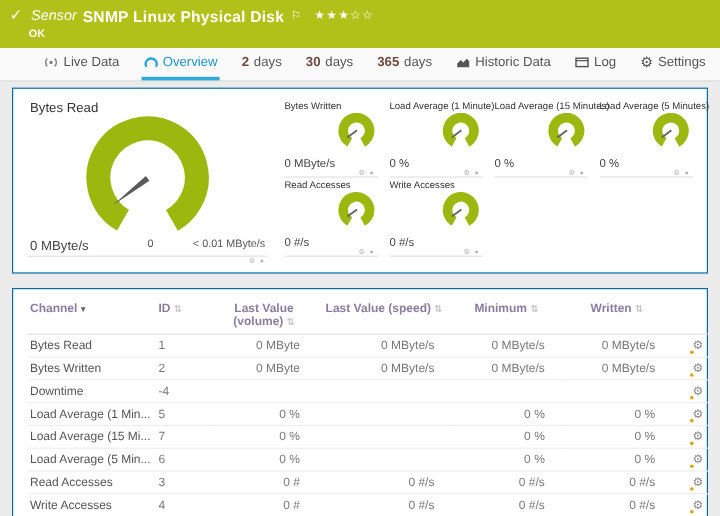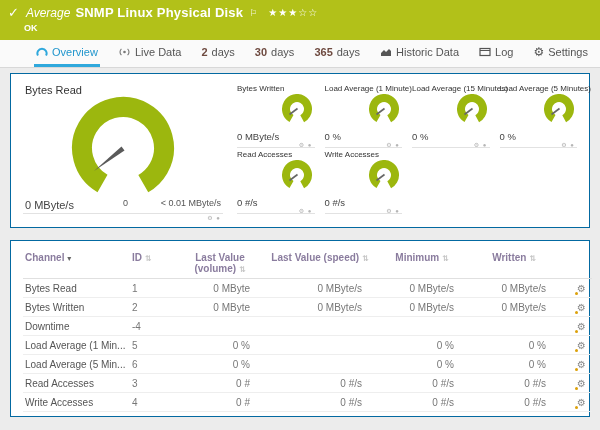--- a/index.html
+++ b/index.html
@@ -68,45 +68,45 @@
   .row-gear { position:relative; display:inline-block; font-size:10px; color:#8a8a8a; cursor:pointer; line-height:1; }
   .row-gear::after { content:""; position:absolute; left:-2px; bottom:-1px; width:3px; height:3px;
     border-radius:50%; background:#dca10a; }
 </style>
 </head>
 <body>
 
 <div class="hdr">
   <div class="hdr-line1">
     <span class="check">✓</span>
-    <span class="kind">Average</span>
+    <span class="kind">Sensor</span>
     <span class="title">SNMP Linux Physical Disk</span>
     <span class="flag">⚐</span>
     <span class="stars">★★★☆☆</span>
   </div>
   <div class="status-ok">OK</div>
 </div>
 
 <div class="tabs">
+  <div class="tab">
+    <span class="tab-icon">
+      <svg width="13" height="10" viewBox="0 0 13 10">
+          <circle cx="6.5" cy="5" r="1.3" fill="#777"></circle>
+          <path d="M3.4,1.8 A4.4,4.4 0 0 0 3.4,8.2 M9.6,1.8 A4.4,4.4 0 0 1 9.6,8.2" fill="none" stroke="#777" stroke-width="1.1"></path>
+        </svg>
+    </span>
+    <span>Live Data</span>
+  </div>
   <div class="tab active">
     <span class="tab-icon">
       <svg width="12" height="10" viewBox="0 0 12 10">
           <path d="M2,8.6 A4.6,4.6 0 1 1 10,8.6" fill="none" stroke="#2fa8dc" stroke-width="2"></path>
         </svg>
     </span>
     <span>Overview</span>
-  </div>
-  <div class="tab">
-    <span class="tab-icon">
-      <svg width="13" height="10" viewBox="0 0 13 10">
-          <circle cx="6.5" cy="5" r="1.3" fill="#777"></circle>
-          <path d="M3.4,1.8 A4.4,4.4 0 0 0 3.4,8.2 M9.6,1.8 A4.4,4.4 0 0 1 9.6,8.2" fill="none" stroke="#777" stroke-width="1.1"></path>
-        </svg>
-    </span>
-    <span>Live Data</span>
   </div>
   <div class="tab">
     <span class="num">2</span>
     <span>days</span>
   </div>
   <div class="tab">
     <span class="num">30</span>
     <span>days</span>
   </div>
   <div class="tab">
@@ -268,20 +268,29 @@
         <tr>
           <td class="ch">Load Average (1 Min...</td>
           <td>5</td>
           <td class="num">0 %</td>
           <td class="num"></td>
           <td class="num">0 %</td>
           <td class="num">0 %</td>
           <td class="act"><span class="row-gear">⚙</span></td>
         </tr>
         <tr>
+          <td class="ch">Load Average (15 Mi...</td>
+          <td>7</td>
+          <td class="num">0 %</td>
+          <td class="num"></td>
+          <td class="num">0 %</td>
+          <td class="num">0 %</td>
+          <td class="act"><span class="row-gear">⚙</span></td>
+        </tr>
+        <tr>
           <td class="ch">Load Average (5 Min...</td>
           <td>6</td>
           <td class="num">0 %</td>
           <td class="num"></td>
           <td class="num">0 %</td>
           <td class="num">0 %</td>
           <td class="act"><span class="row-gear">⚙</span></td>
         </tr>
         <tr>
           <td class="ch">Read Accesses</td>

